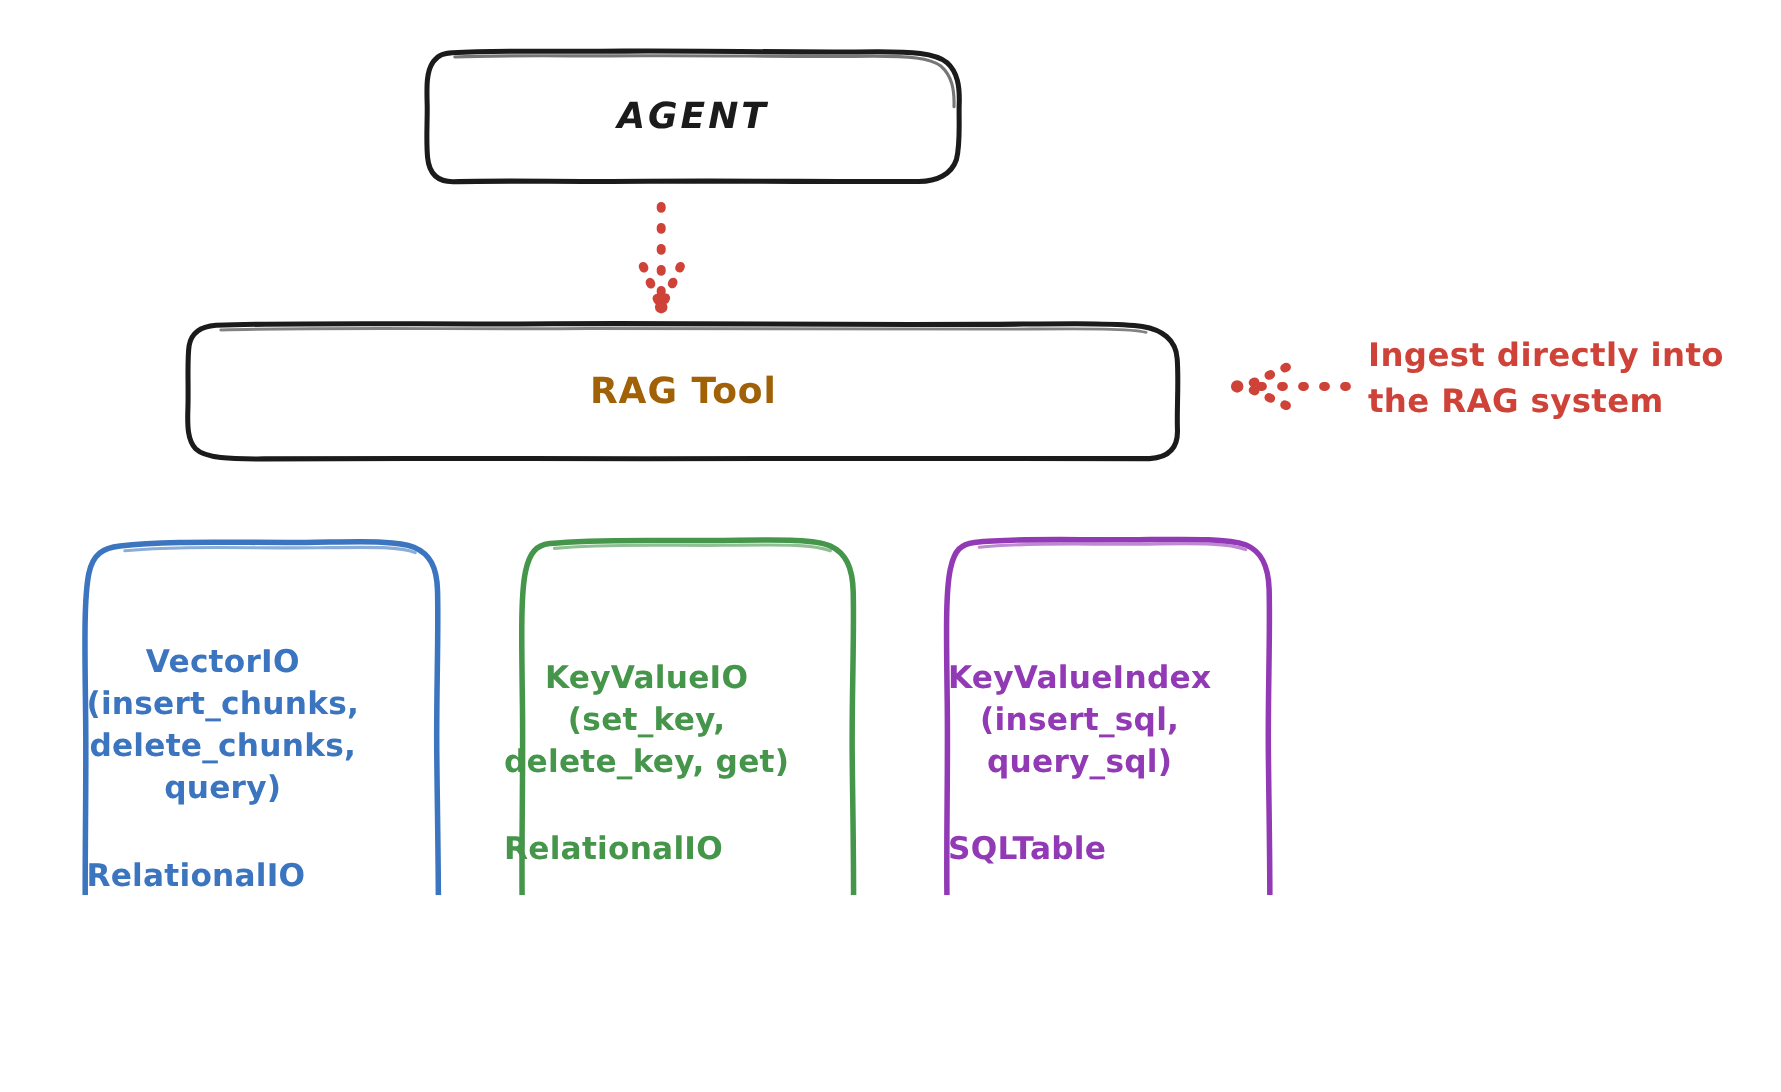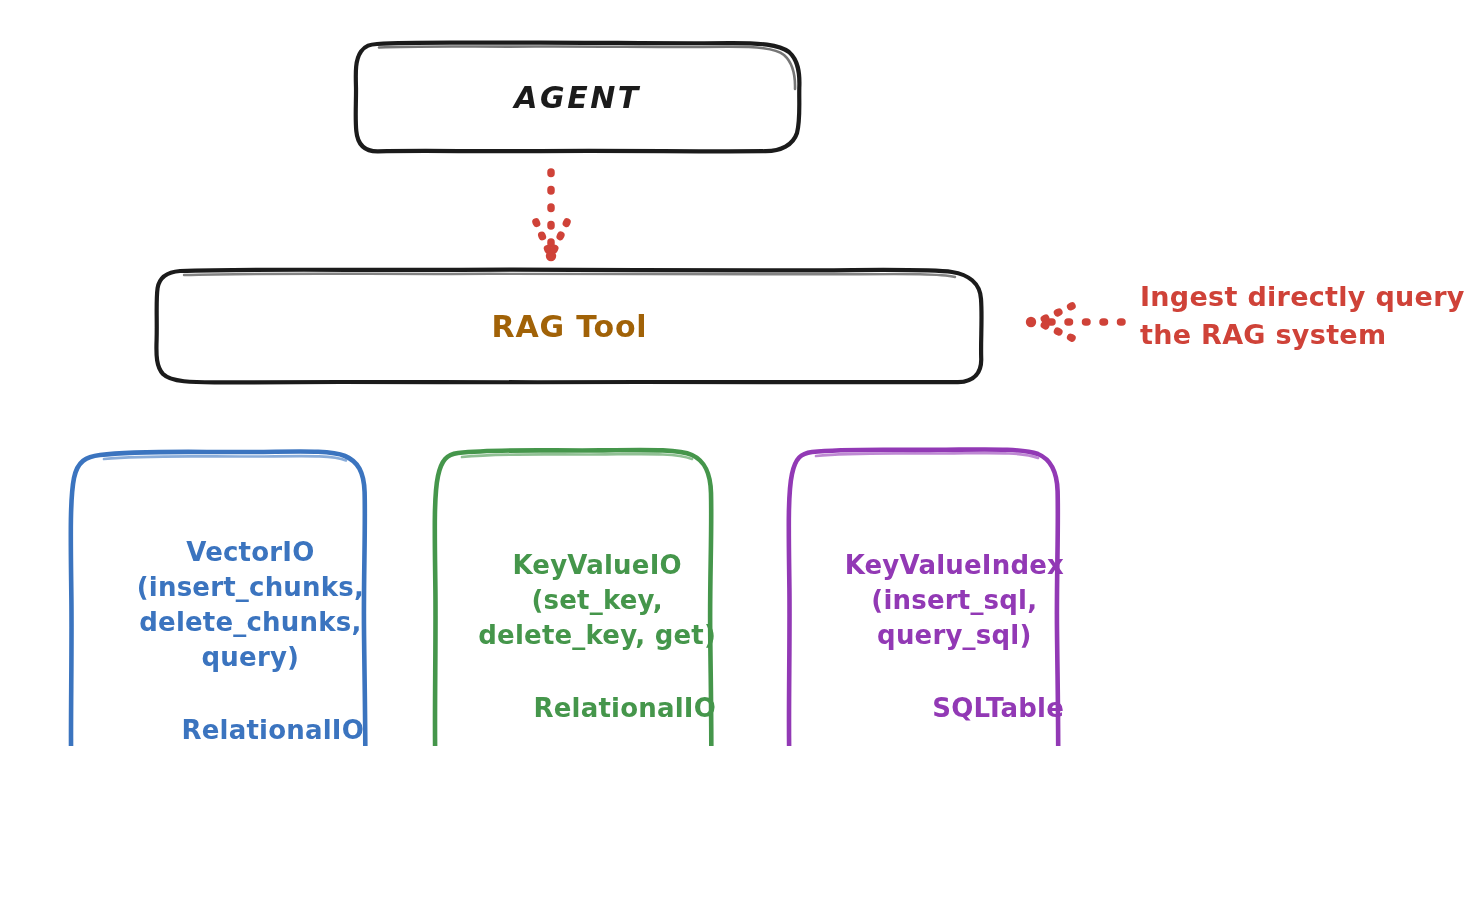--- a/index.html
+++ b/index.html
@@ -76,21 +76,21 @@
     color: #cf4238;
     letter-spacing: 0.3px;
     white-space: pre-line;
   }
   
   .card-label {
     position: absolute;
     display: flex;
     flex-direction: column;
     justify-content: flex-start;
-    align-items: flex-end;
+    align-items: flex-start;
     text-align: center;
     white-space: pre-line;
     font-size: 26px;
     font-weight: 600;
     line-height: 1.35;
     letter-spacing: 0.2px;
   }
   .card-label .api { margin: 0; }
   .card-label .idx { margin-top: 1.45em; }
 
@@ -184,21 +184,21 @@
                C795.4,458 801,453.4 812,452 Z" fill="#ffffff" stroke="#9239b5" stroke-width="4.6" stroke-linecap="round" stroke-linejoin="round"></path>
       <path d="M816,456 C858,451.6 910,454 954,453.4 C994,453 1022,452 1038,458" fill="none" stroke="#9239b5" stroke-width="2.6" stroke-linecap="round" opacity="0.6"></path>
     </g>
 
   </svg>
 
   <div class="node-label hand" id="agent-box-label">AGENT</div>
 
   <div class="node-label hand" id="ragtool-box-label">RAG Tool</div>
 
-  <div class="hand" id="ingest-annotation">Ingest directly query
+  <div class="hand" id="ingest-annotation">Ingest directly into
 the RAG system</div>
 
   <div class="card-label hand" id="vectorio-label">
     <span class="api">VectorIO
 (insert_chunks,
 delete_chunks,
 query)</span>
     <span class="idx">RelationalIO</span>
   </div>
 

